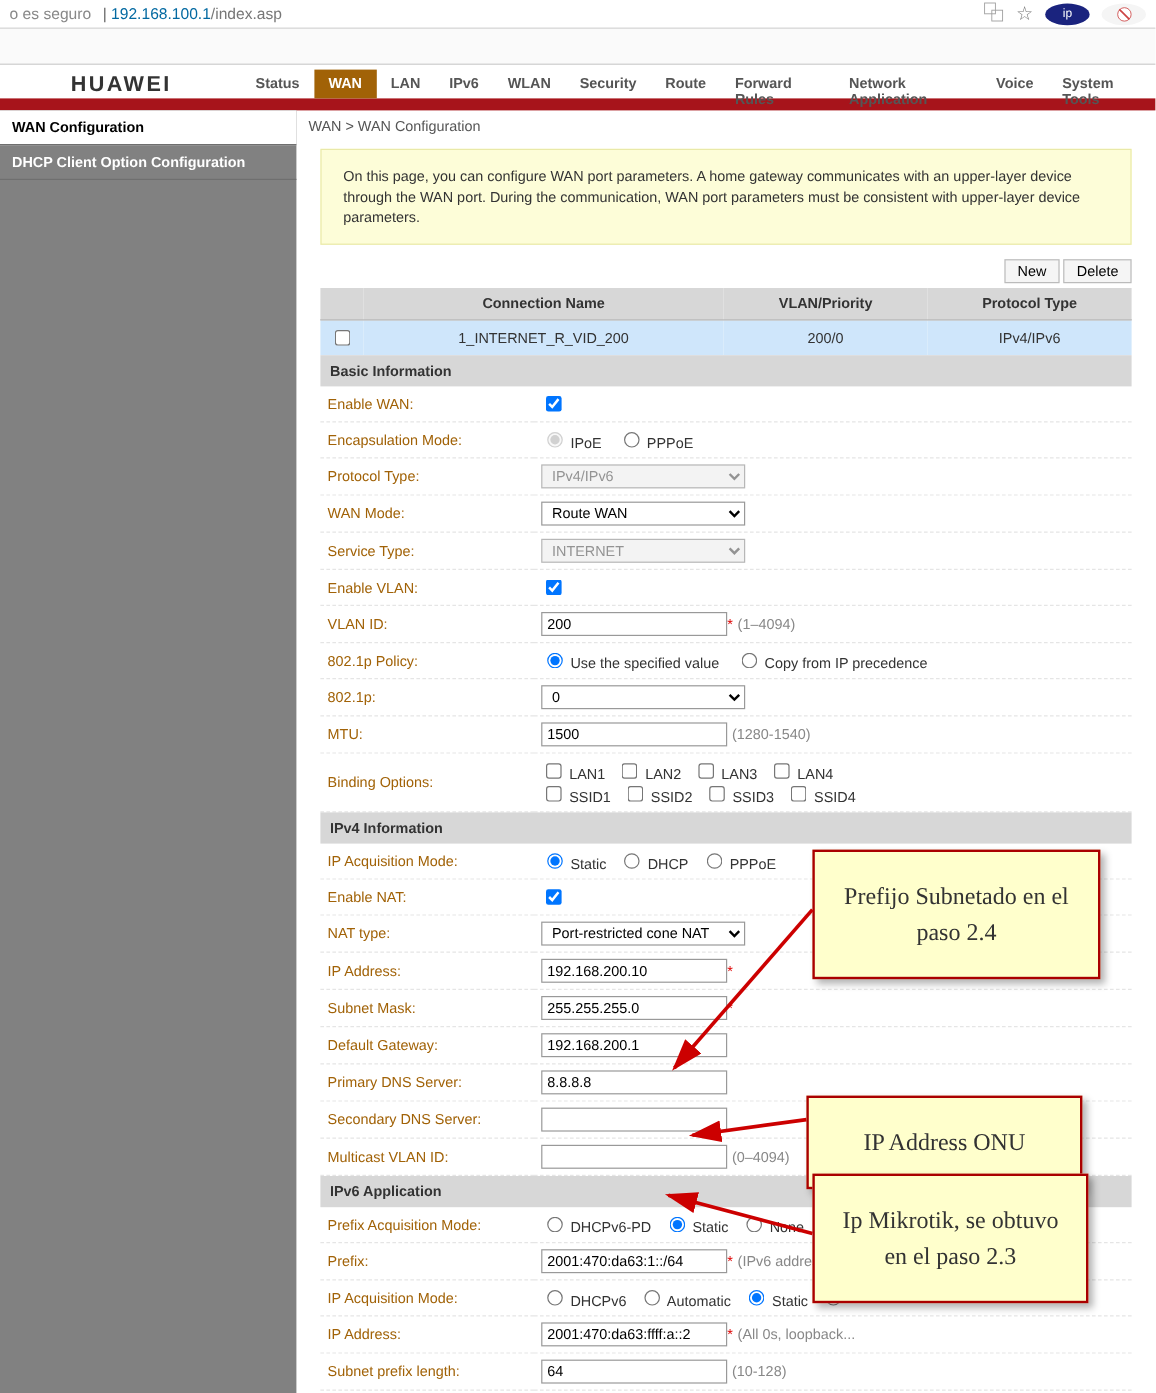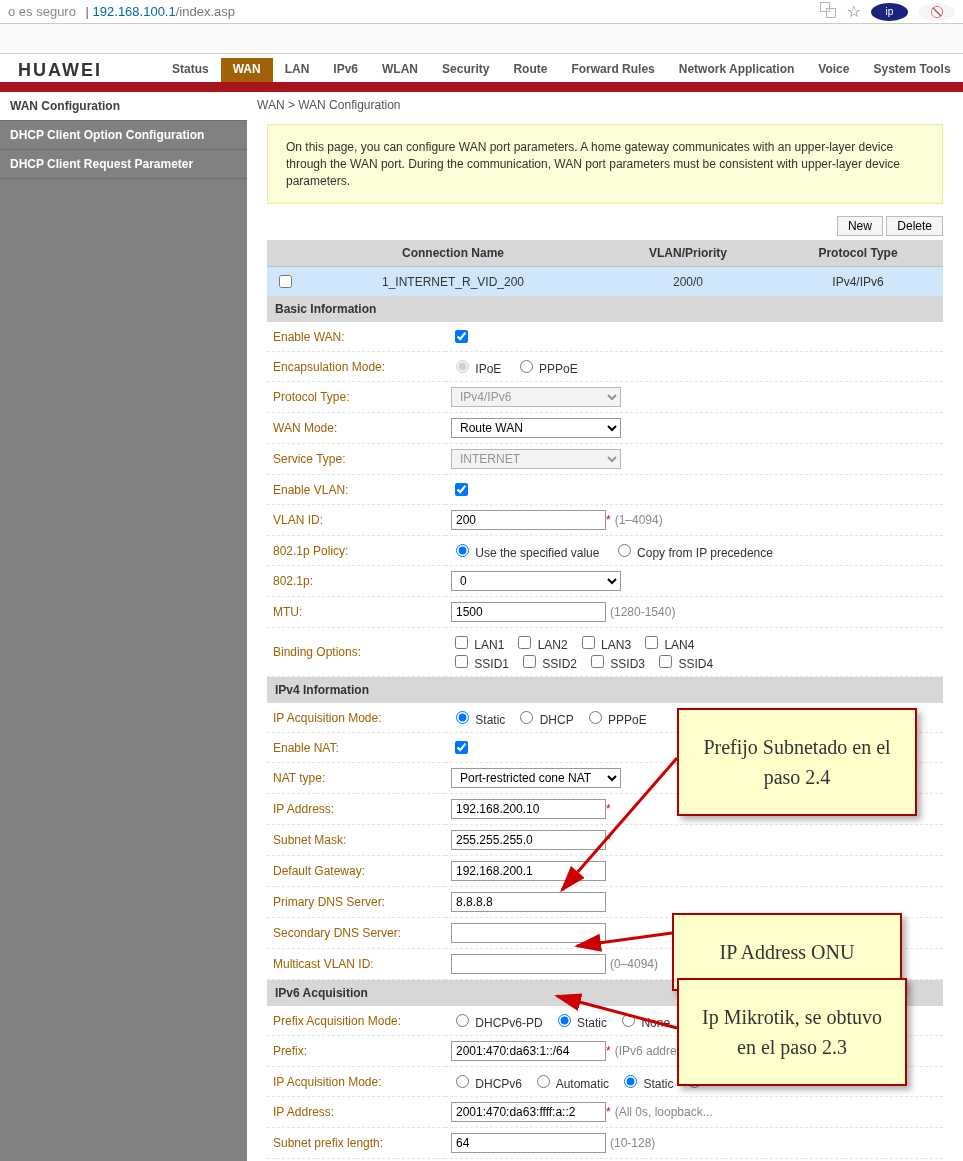--- a/index.html
+++ b/index.html
@@ -10,32 +10,32 @@
   .addr .insecure { color:#888; margin-right:6px;}
   .addr .url1 { color:#0369a1; }
   .addr .url2 { color:#777; }
   .bar-right { margin-left:auto; display:flex; gap:10px; align-items:center; }
   .ext-icon { width:37px; height:18px; border-radius:50%; display:inline-flex; align-items:center; justify-content:center; font-size:10px; color:#fff; }
   .ext-ip { background:#1a237e; }
   .ext-nf { background:#f5f5f5; }
   .bookmark-bar { height:30px; border-bottom:1px solid #ccc; background:#fafafa; }
 
   
-  .topnav-wrap { display:flex; }
+  .topnav-wrap { display:flex;padding-left:41px; }
   .logo-cell { width:160px; padding:6px 18px 0; font-size:18px; font-weight:bold; letter-spacing:2px; color:#333; }
   .topnav { flex:1; padding:4px 0 0 0; }
   .tabs { display:flex; height:24px; }
   .tab { padding:4px 12px; color:#555; font-size:12px; cursor:pointer; font-weight:bold; }
   .tab.active { background:#a16207; color:#fff; }
   .redbar { height:10px; background:#a7141b; width:100%; }
 
   .main { display:flex; }
   .sidebar { width:247px; background:#818181; min-height:1050px; }
   .side-item { padding:7px 10px; color:#fff; font-size:12px; border-bottom:1px solid #6f6f6f; cursor:pointer; font-weight:bold; }
-  .side-item.active { background:#fff; color:#404040; }
+  .side-item.active { background:#fff; color:#000000; }
 
   .content { flex:1; padding:0 10px 0 0; }
   .breadcrumb { padding:6px 10px; color:#555; }
   .content-inner { padding:6px 10px 16px 20px; position:relative; }
   .infobox { background:#fdfdd8; border:1px solid #e9e9a8; padding:14px 18px; color:#333; line-height:1.4; margin-bottom:12px; }
   .toolbar { text-align:right; margin-bottom:4px; }
   .btn { background:#f5f5f5; border:1px solid #bbb; padding:2px 10px; cursor:pointer; font-family:inherit; font-size:12px; }
 
   table.list { width:100%; border-collapse:collapse; }
   table.list th { background:#d7d7d7; padding:6px 4px; font-weight:normal; color:#333; font-weight:bold; border-bottom:1px solid #c0c0c0; }
@@ -104,21 +104,20 @@
         <div class="tab">System Tools</div>
       </div>
   </div>
 </div>
 <div class="redbar"></div>
 
 <div class="main">
   <div class="sidebar" id="sidebar">
       <div class="side-item active">WAN Configuration</div>
       <div class="side-item">DHCP Client Option Configuration</div>
-      <div class="side-item">DHCP Client Request Parameter</div>
     </div>
 
   <div class="content">
     <div class="breadcrumb">WAN &gt; WAN Configuration</div>
 
     <div class="content-inner" id="content-inner">
       <div class="infobox">On this page, you can configure WAN port parameters. A home gateway communicates with an upper-layer device through the WAN port. During the communication, WAN port parameters must be consistent with upper-layer device parameters.</div>
 
       <div class="toolbar">
         <button class="btn">New</button>
@@ -238,21 +237,21 @@
               <td class="lbl">Secondary DNS Server:</td>
             <td><input type="text" class="w155" value="" style=""></td>
             </tr>
         <tr>
               <td class="lbl">Multicast VLAN ID:</td>
             <td><input type="text" class="w155" value="" style=""><span class="hint">(0–4094)</span></td>
             </tr>
       </tbody>
         </table>
 
-      <div class="secthdr">IPv6 Acquisition</div>
+      <div class="secthdr">IPv6 Application</div>
       <table class="form">
         <tbody>
             <tr>
               <td class="lbl">Prefix Acquisition Mode:</td>
             <td id="prefix-mode-cell"><label class="inline"><input type="radio" name="pfm" style=""> DHCPv6-PD</label><label class="inline"><input type="radio" name="pfm" checked="" style=""> Static</label><label class="inline"><input type="radio" name="pfm" style=""> None</label></td>
             </tr>
         <tr>
               <td class="lbl">Prefix:</td>
             <td><input type="text" class="w155" value="2001:470:da63:1::/64" style=""><span class="reqstar">*</span><span class="hint">(IPv6 address/n, 1 &lt;= n &lt;= 64)</span></td>
             </tr>

